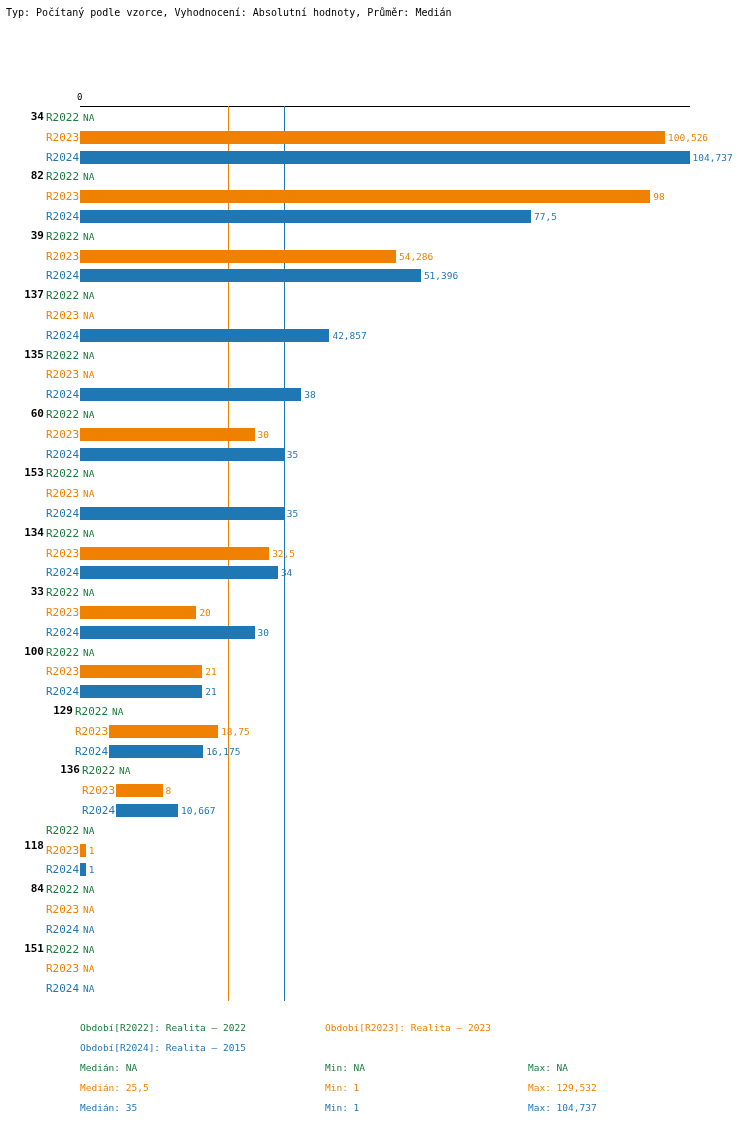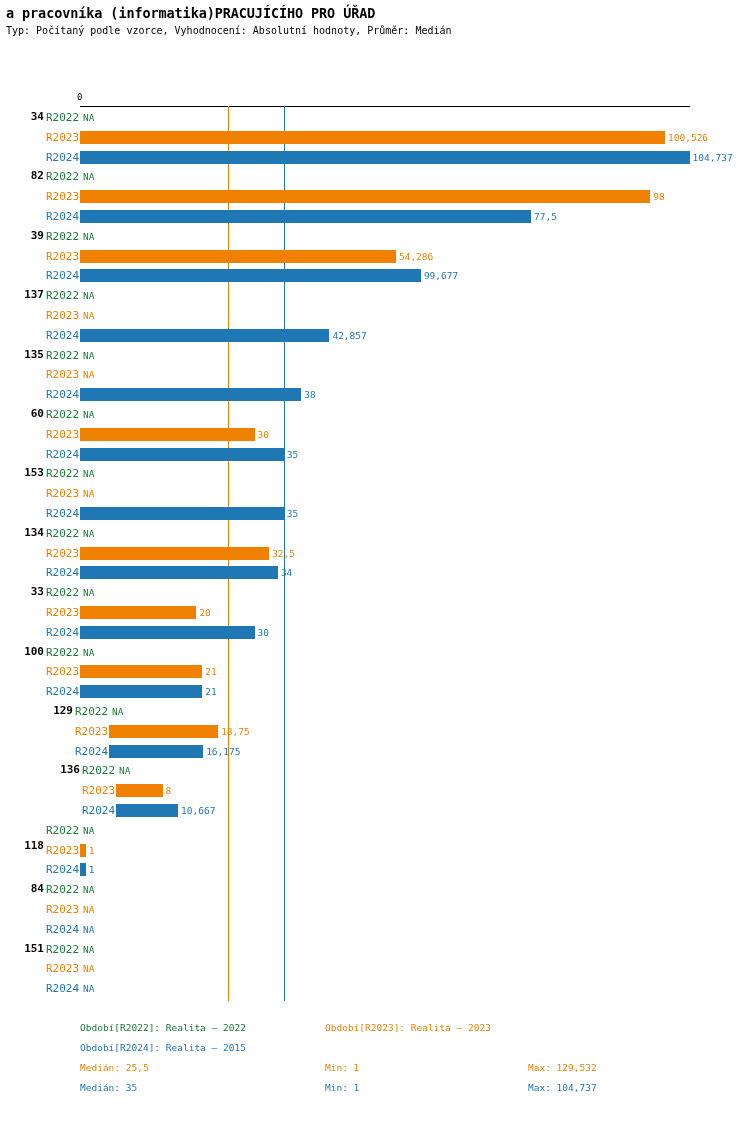--- a/index.html
+++ b/index.html
@@ -135,21 +135,20 @@
   .c-orange { color: #f08000; }
   .c-blue { color: #1f77b4; }
   .col-a { left: 80px; }
   .col-b { left: 325px; }
   .col-c { left: 528px; }
 </style>
 </head>
 <body>
 
 <div class="header">
-  <div class="h-title">a pracovníka (informatika)PRACUJÍCÍHO PRO ÚŘAD</div>
   <div class="h-sub">Typ: Počítaný podle vzorce, Vyhodnocení: Absolutní hodnoty, Průměr: Medián</div>
 </div>
 
 <div class="chart" id="chart-area">
   <div class="axis-label" id="axis-origin" style="left: 77px;">0</div>
   <div class="axis-line-top"></div>
 <div class="vline orange" style="left: 228.41px; height: 895px;"></div>
     <div class="vline blue" style="left: 283.7px; height: 895px;"></div>
     <div class="group" style="top: 16px; height: 59.4px;">
       <div class="grp-id" style="top: 2px;">34</div>
@@ -192,21 +191,21 @@
         <div class="bar-val v2022" style="left: 83px;">NA</div>
       </div>
       <div class="row" style="top: 19.8px;">
         <div class="row-label c2023">R2023</div>
         <div class="bar b2023" style="width: 315.945px;"></div>
         <div class="bar-val v2023" style="left: 398.945px;">54,286</div>
       </div>
       <div class="row" style="top: 39.6px;">
         <div class="row-label c2024">R2024</div>
         <div class="bar b2024" style="width: 340.883px;"></div>
-        <div class="bar-val v2024" style="left: 423.883px;">99,677</div>
+        <div class="bar-val v2024" style="left: 423.883px;">51,396</div>
       </div>
     </div>
     <div class="group" style="top: 194.2px; height: 59.4px;">
       <div class="grp-id" style="top: 2px;">137</div>
       <div class="row" style="top: 0px;">
         <div class="row-label c2022">R2022</div>
         <div class="bar-val v2022" style="left: 83px;">NA</div>
       </div>
       <div class="row" style="top: 19.8px;">
         <div class="row-label c2023">R2023</div>
@@ -403,20 +402,25 @@
 
 <div class="legend">
   <div class="legend-row">
     <span class="lg col-a c-green">Období[R2022]: Realita – 2022</span>
     <span class="lg col-b c-orange">Období[R2023]: Realita – 2023</span>
   </div>
   <div class="legend-row">
     <span class="lg col-a c-blue">Období[R2024]: Realita – 2015</span>
   </div>
   <div class="legend-row">
+    <span class="lg col-a c-green">Medián: NA</span>
+    <span class="lg col-b c-green">Min: NA</span>
+    <span class="lg col-c c-green">Max: NA</span>
+  </div>
+  <div class="legend-row">
     <span class="lg col-a c-orange">Medián: 25,5</span>
     <span class="lg col-b c-orange">Min: 1</span>
     <span class="lg col-c c-orange">Max: 129,532</span>
   </div>
   <div class="legend-row">
     <span class="lg col-a c-blue">Medián: 35</span>
     <span class="lg col-b c-blue">Min: 1</span>
     <span class="lg col-c c-blue">Max: 104,737</span>
   </div>
 </div>

